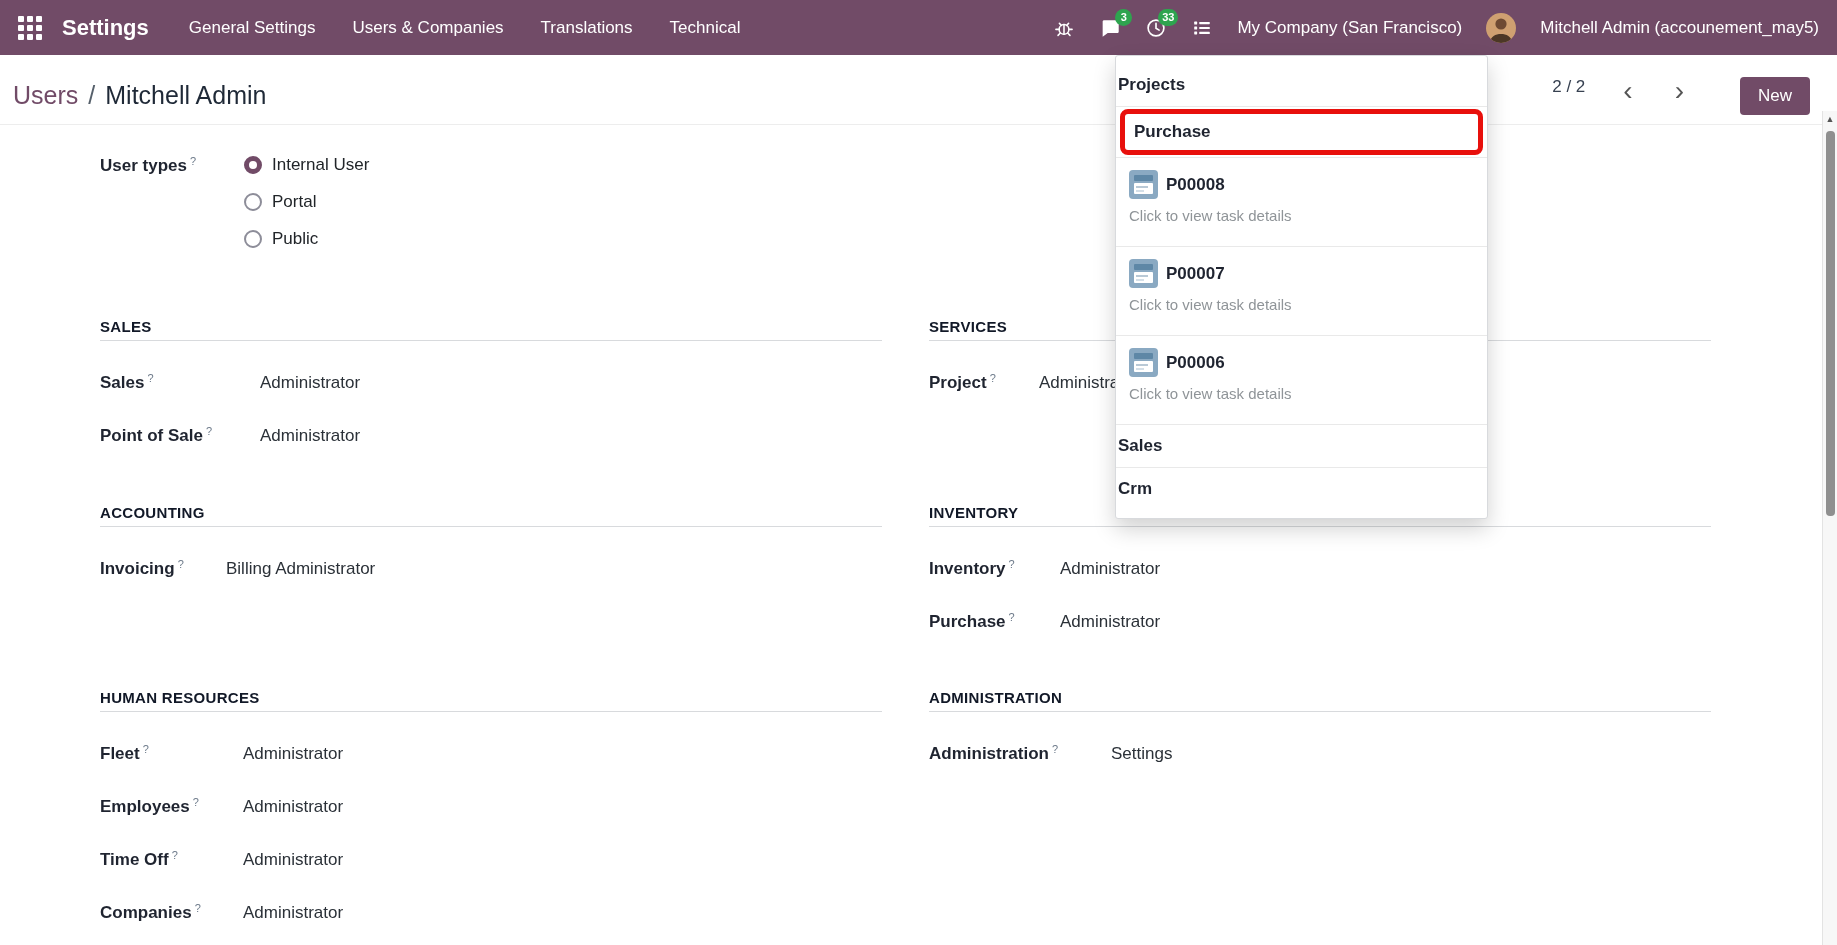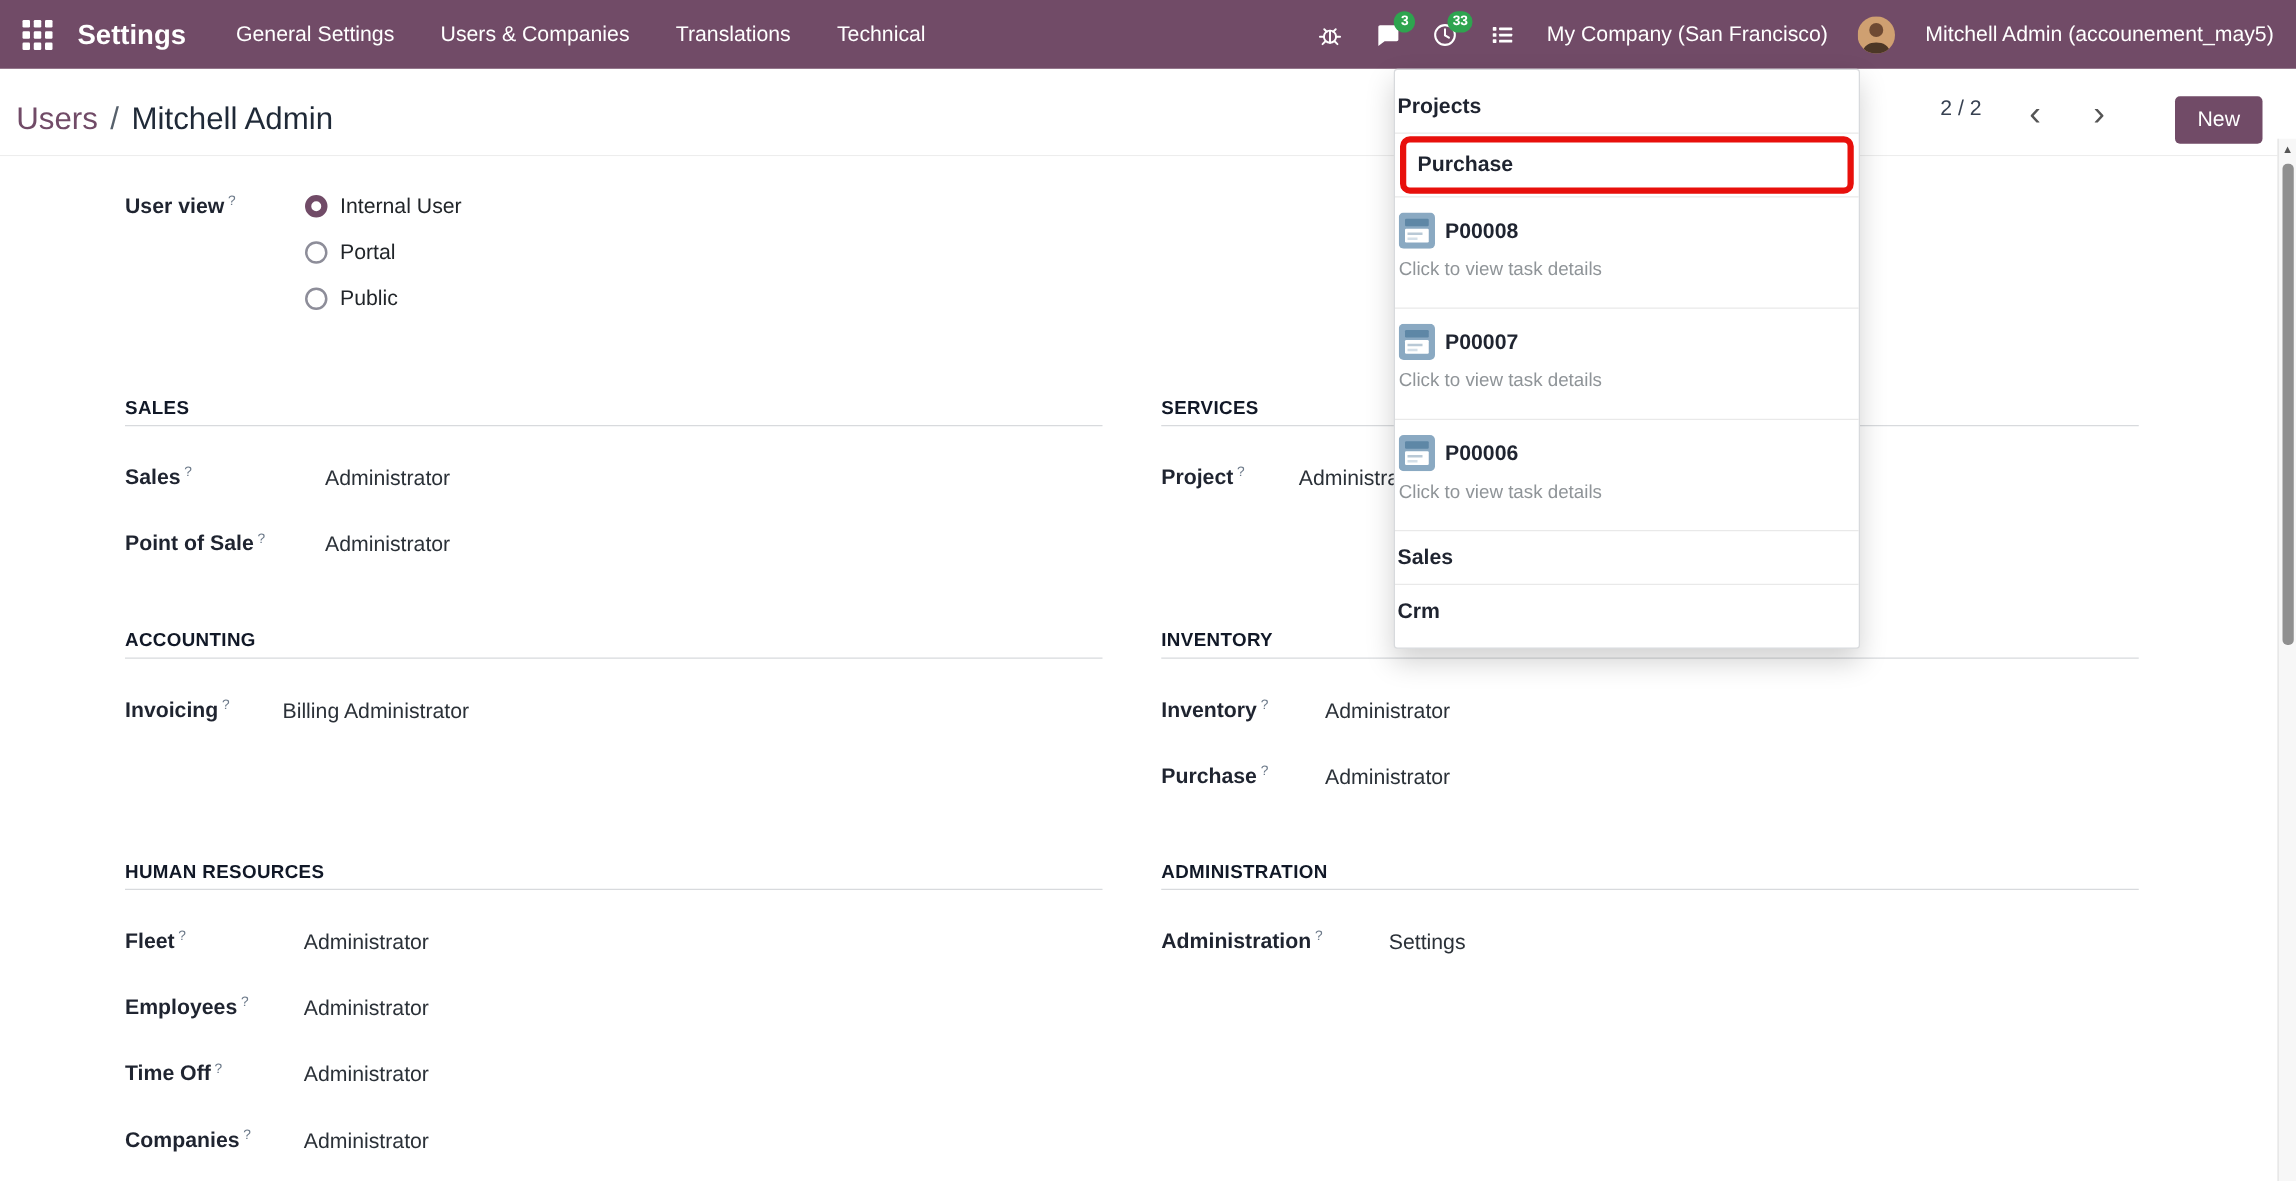--- a/index.html
+++ b/index.html
@@ -67,21 +67,21 @@
   .f-value { font-size:17px; color:#2b3138; cursor:pointer; }
 
   
   .dropdown { position:absolute; left:1115px; top:55px; width:373px; background:#fff;
               border:1px solid #d8dadd; border-radius:3px; padding:8px 0;
               box-shadow:0 10px 22px rgba(0,0,0,.18); z-index:50; }
   .dd-item { padding:11px 2px; font-size:17px; font-weight:600; color:#1f2430; cursor:pointer; }
   .dd-item.highlighted { border:5px solid #e8100c; border-radius:8px; margin:2px 4px;
                          padding:8px 9px; }
   .dd-sep { height:1px; background:#e9e9e9; }
-  .dd-task { padding:12px 3px 2px; cursor:pointer; }
+  .dd-task { padding:12px 13px 2px; cursor:pointer; }
   .task-head { display:flex; align-items:center; gap:8px; }
   .task-icon { width:29px; height:29px; flex:none; display:flex; }
   .task-label { font-size:17px; font-weight:600; color:#1f2430; }
   .task-sub { margin-top:8px; font-size:15px; color:#8f9498; padding-bottom:20px; }
 
   
   .scrollbar { position:absolute; top:111px; right:0; bottom:0; width:15px;
                background:#f7f7f7; border-left:1px solid #e3e3e3; z-index:60; }
   .scroll-arrow { height:16px; display:flex; align-items:center; justify-content:center;
                   font-size:9px; color:#555; cursor:pointer; }
@@ -174,21 +174,21 @@
       <span>›</span>
     </button>
     <button class="new-btn">New</button>
   </div>
 </div>
 
 <main class="content">
 
   <div class="user-types" style="top:21px;left:100px;">
     <div class="ut-label-col">
-      <span class="f-label">User view</span><sup class="help">?</sup>
+      <span class="f-label">User types</span><sup class="help">?</sup>
     </div>
     <div class="ut-options">
       <label class="radio-row">
         <span class="radio checked"></span>
         <span>Internal User</span>
       </label>
       <label class="radio-row">
         <span class="radio"></span>
         <span>Portal</span>
       </label>

